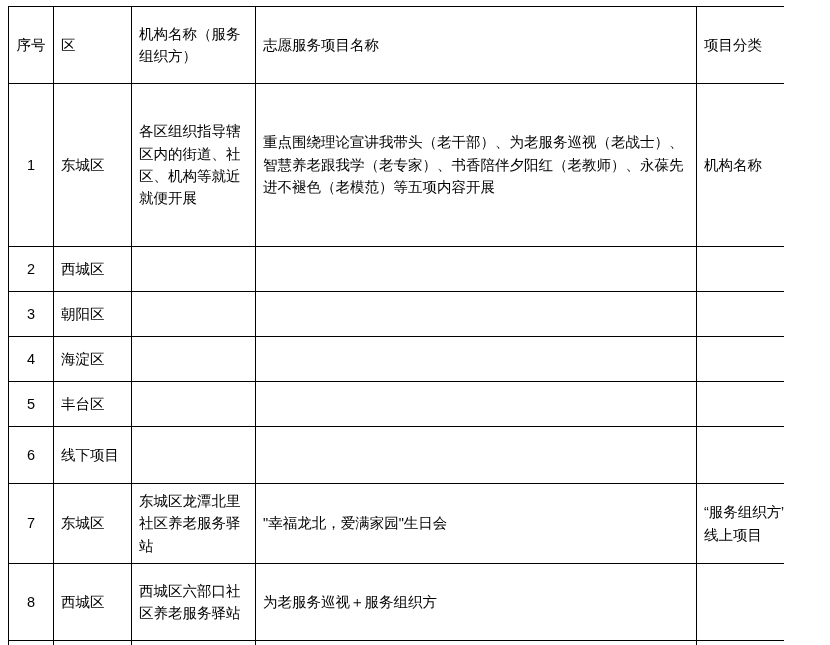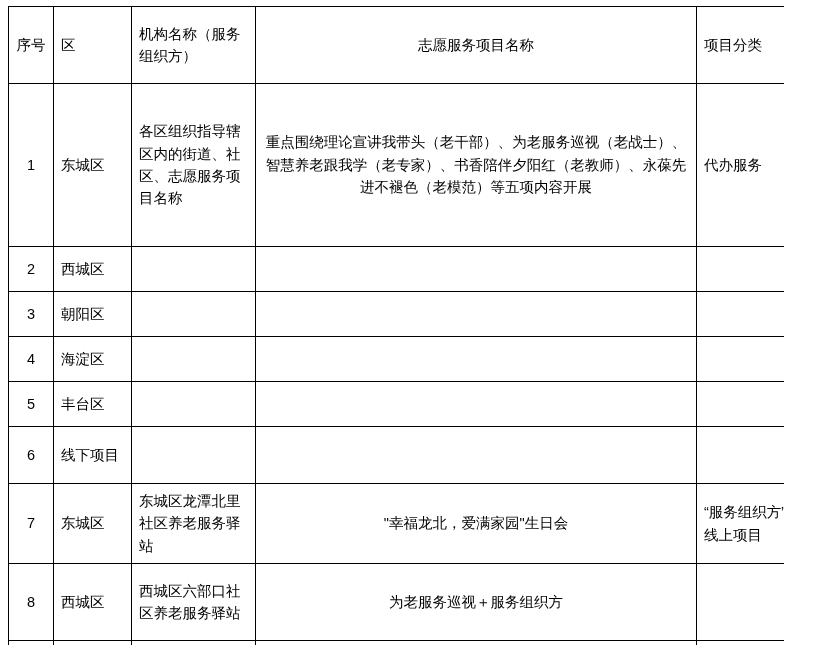--- a/index.html
+++ b/index.html
@@ -34,21 +34,21 @@
   }
   col.c-seq { width: 45px; }
   col.c-dist { width: 78px; }
   col.c-org { width: 124px; }
   col.c-proj { width: 441px; }
   col.c-cat { width: 128px; }
 
   td.seq { text-align: center; }
   td.dist { text-align: left; }
   td.org { text-align: left; margin-top: 20px; }
-  td.proj { text-align: center; }
+  td.proj { text-align: left; }
   td.cat { text-align: left; }
 
   .hdr td {
     vertical-align: middle;
   }
   .row-tall td { height: 150px; }
   .row-short td { height: 32px; }
   .row-med td { height: 44px; }
   .row-mid td { height: 64px; }
   .empty-cell { }
@@ -70,23 +70,23 @@
         <td class="seq">序号</td>
         <td class="dist">区</td>
         <td class="org">机构名称（服务组织方）</td>
         <td class="proj">志愿服务项目名称</td>
         <td class="cat">项目分类</td>
       </tr>
 
       <tr class="row-tall">
         <td class="seq">1</td>
         <td class="dist">东城区</td>
-        <td class="org">各区组织指导辖区内的街道、社区、志愿服务项目名称</td>
+        <td class="org">各区组织指导辖区内的街道、社区、机构等就近就便开展</td>
         <td class="proj">重点围绕理论宣讲我带头（老干部）、为老服务巡视（老战士）、智慧养老跟我学（老专家）、书香陪伴夕阳红（老教师）、永葆先进不褪色（老模范）等五项内容开展</td>
-        <td class="cat">代办服务</td>
+        <td class="cat">机构名称</td>
       </tr>
 
       <tr class="row-short">
         <td class="seq">2</td>
         <td class="dist">西城区</td>
         <td class="org empty-cell"></td>
         <td class="proj empty-cell"></td>
         <td class="cat empty-cell"></td>
       </tr>
 

